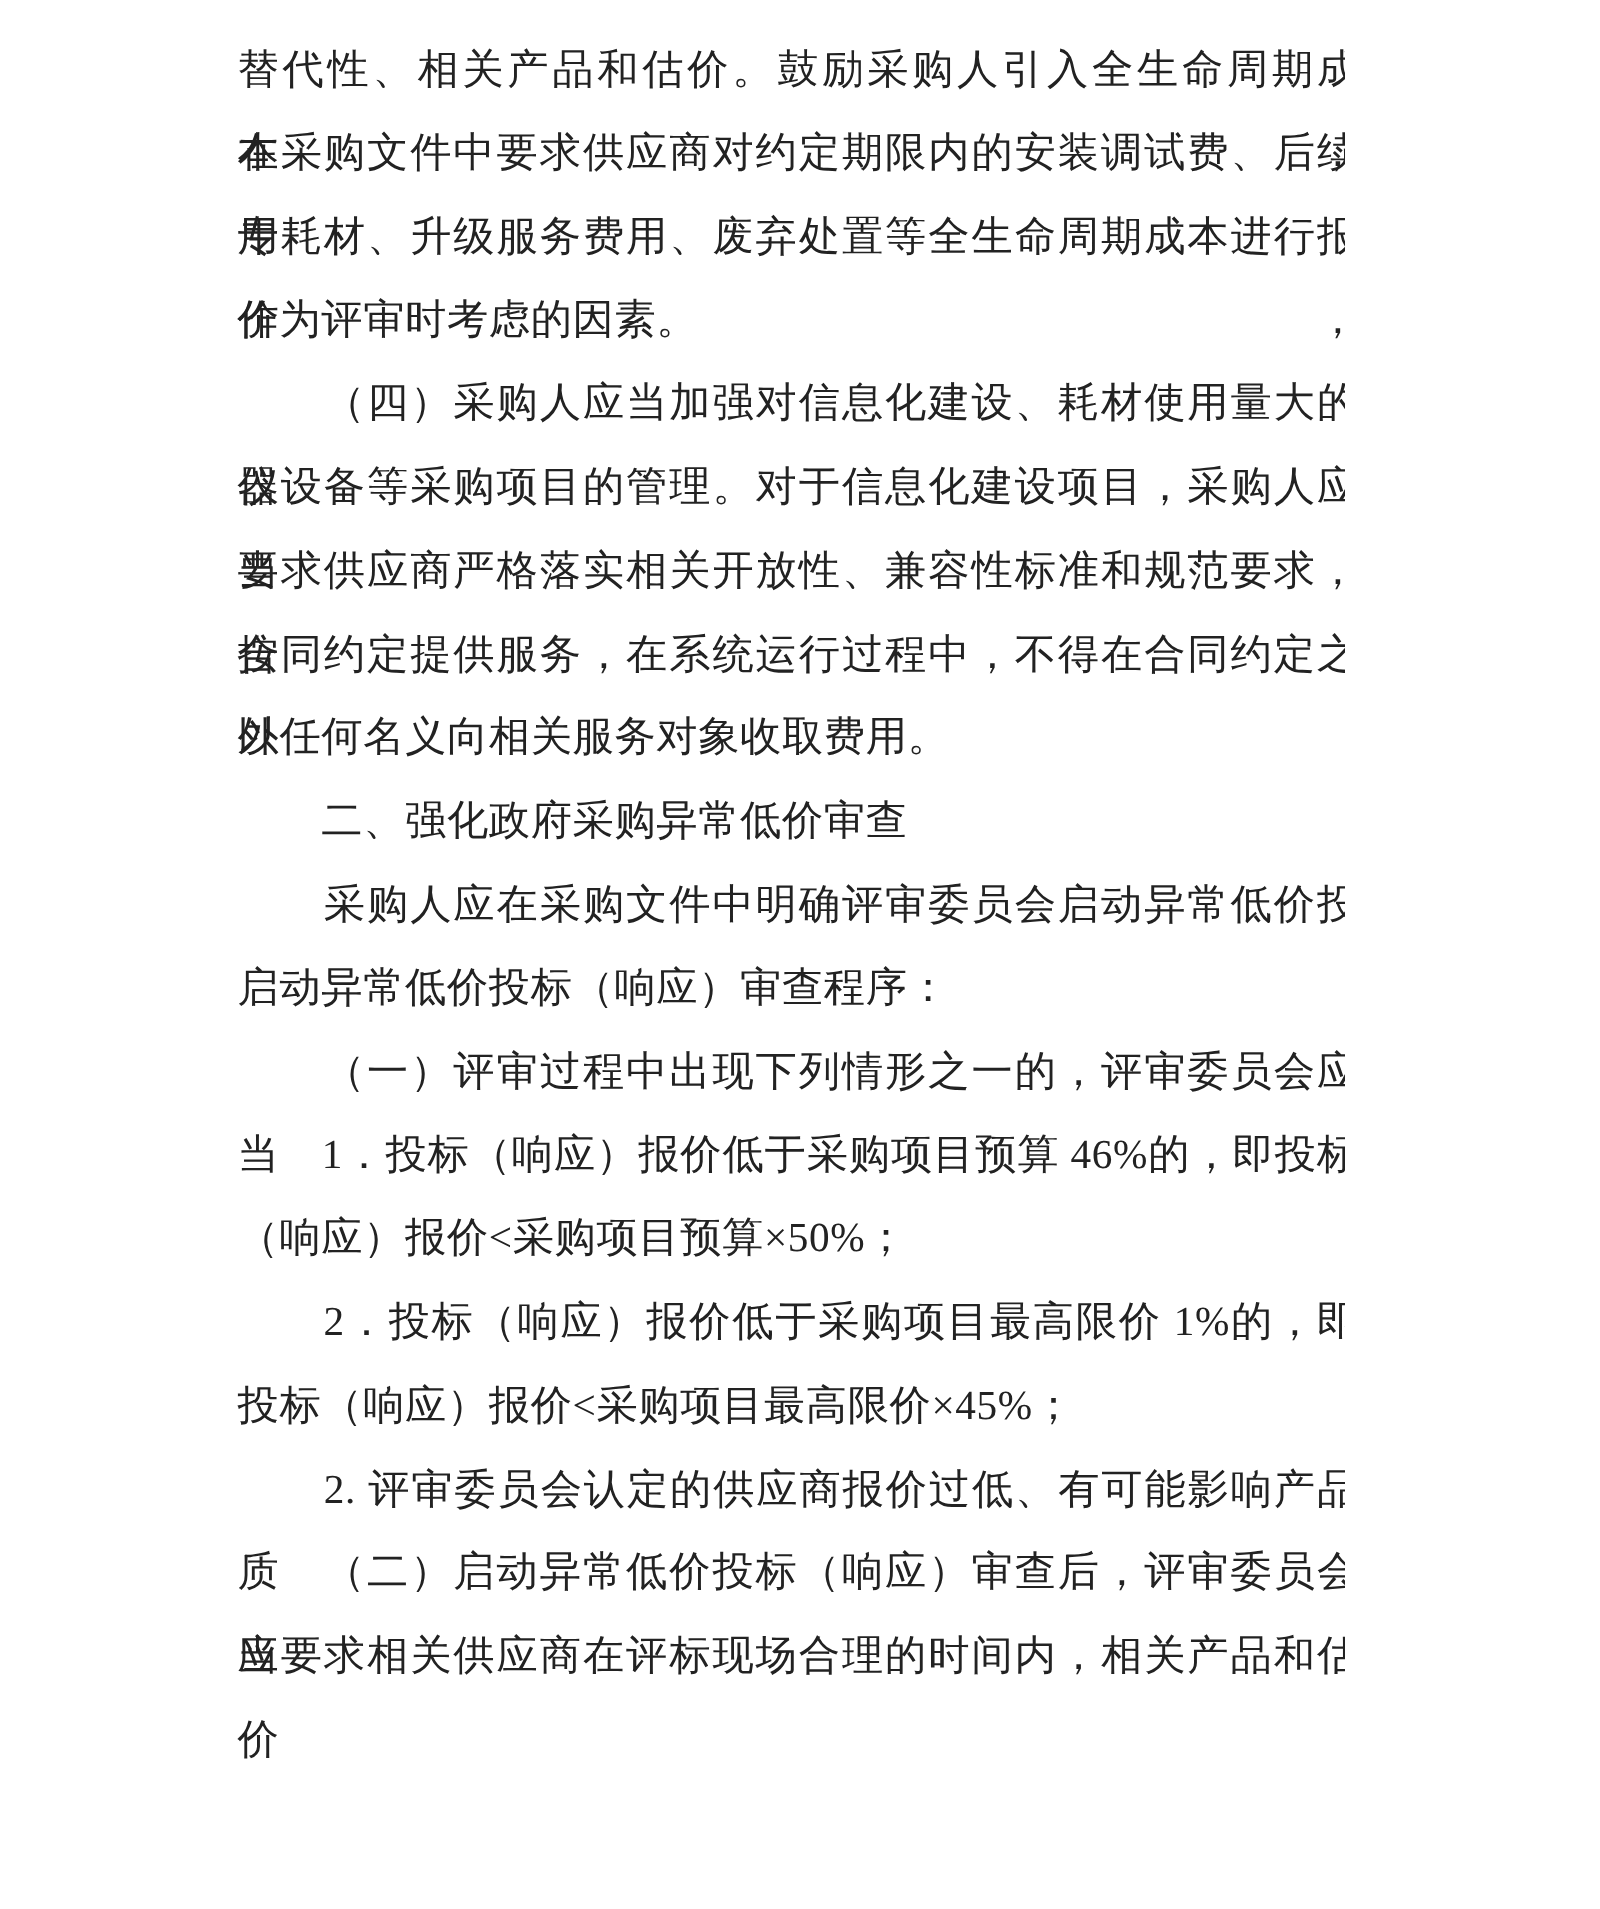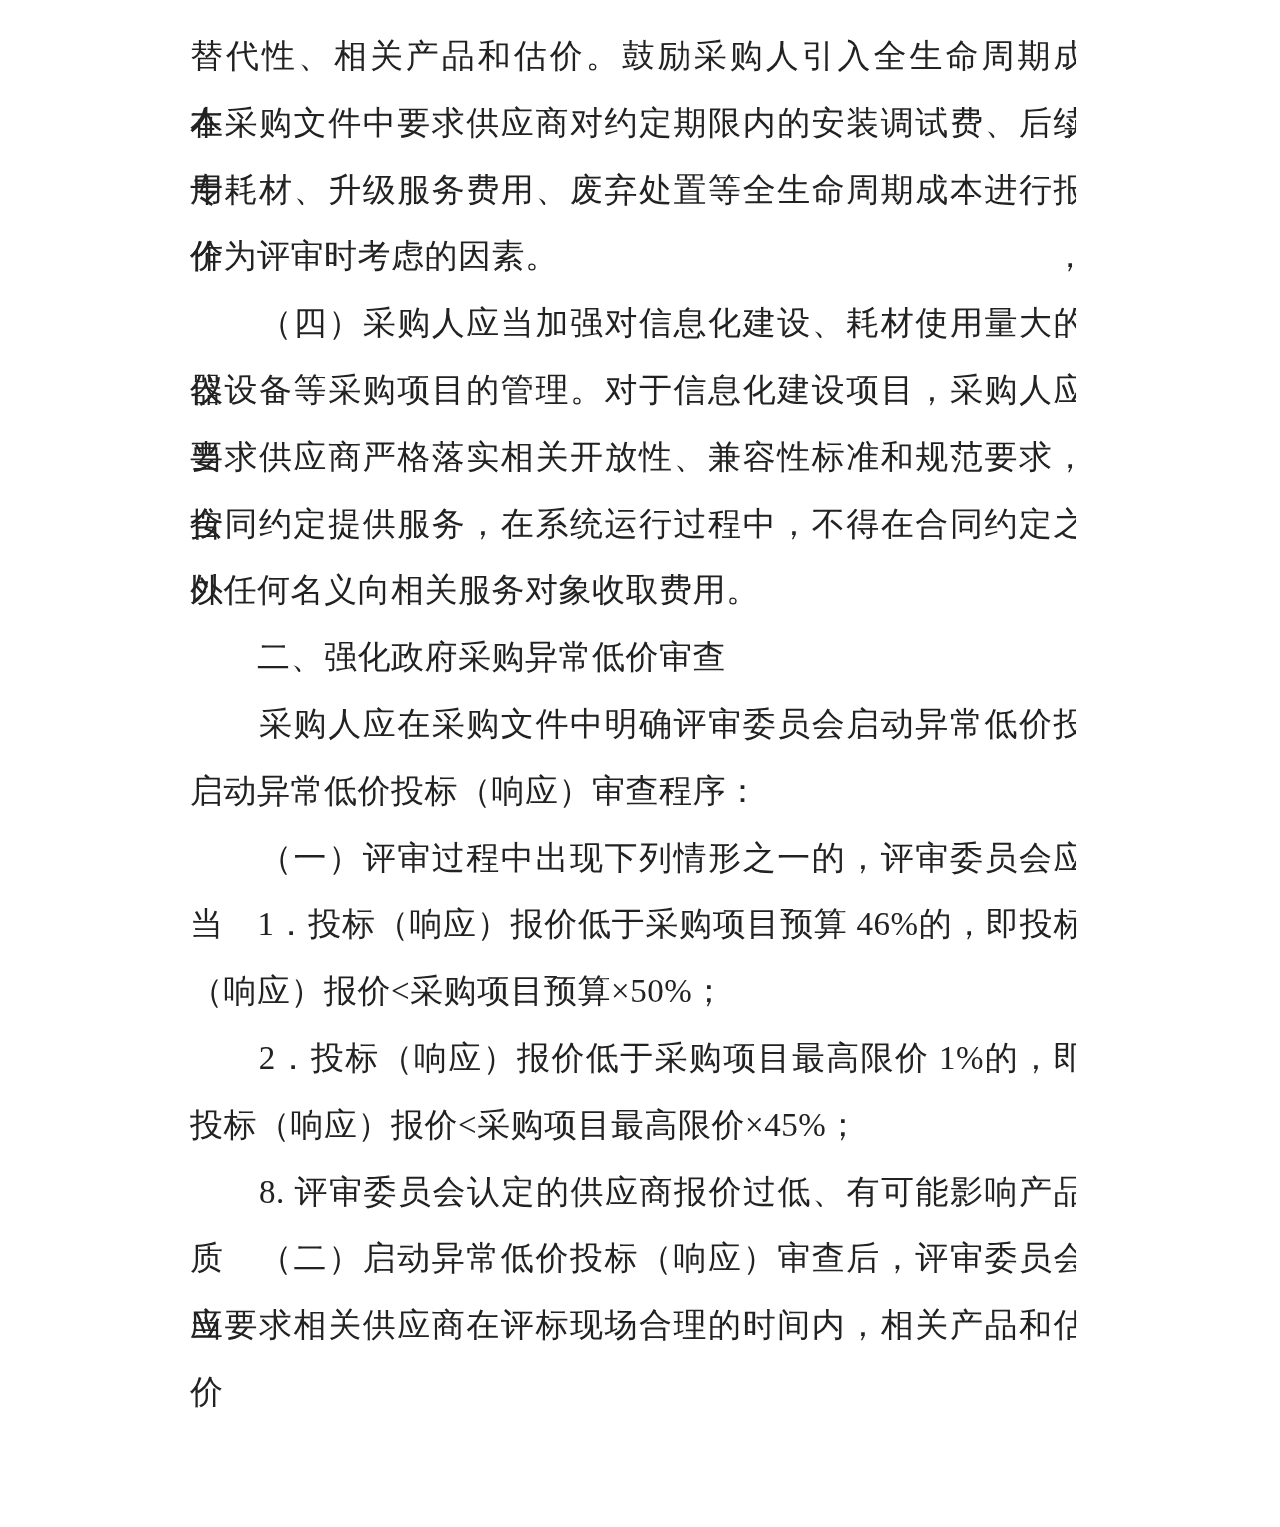--- a/index.html
+++ b/index.html
@@ -51,17 +51,17 @@
       <div class="line j">合同约定提供服务，在系统运行过程中，不得在合同约定之外</div>
       <div class="line">以任何名义向相关服务对象收取费用。</div>
       <div class="line">　　二、强化政府采购异常低价审查</div>
       <div class="line j">　　采购人应在采购文件中明确评审委员会启动异常低价投</div>
       <div class="line">启动异常低价投标（响应）审查程序：</div>
       <div class="line j">　　（一）评审过程中出现下列情形之一的，评审委员会应当</div>
       <div class="line j">　　1．投标（响应）报价低于采购项目预算 46%的，即投标</div>
       <div class="line">（响应）报价&lt;采购项目预算×50%；</div>
       <div class="line j">　　2．投标（响应）报价低于采购项目最高限价 1%的，即</div>
       <div class="line">投标（响应）报价&lt;采购项目最高限价×45%；</div>
-      <div class="line j">　　8. 评审委员会认定的供应商报价过低、有可能影响产品质</div>
+      <div class="line j">　　2. 评审委员会认定的供应商报价过低、有可能影响产品质</div>
       <div class="line j">　　（二）启动异常低价投标（响应）审查后，评审委员会应</div>
       <div class="line j">当要求相关供应商在评标现场合理的时间内，相关产品和估价</div>
     </div>
 </div>
 
 </body></html>

